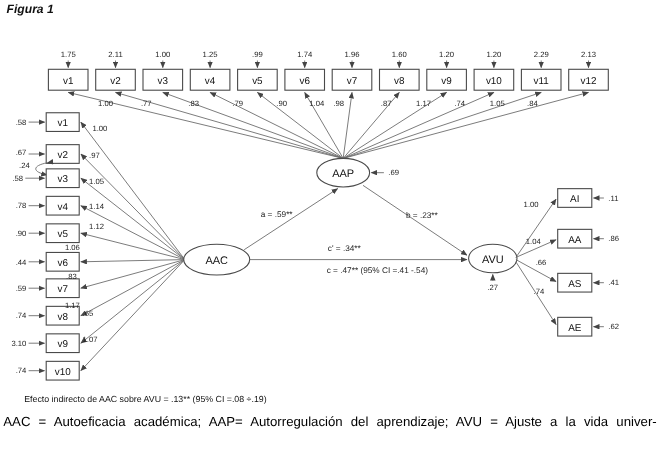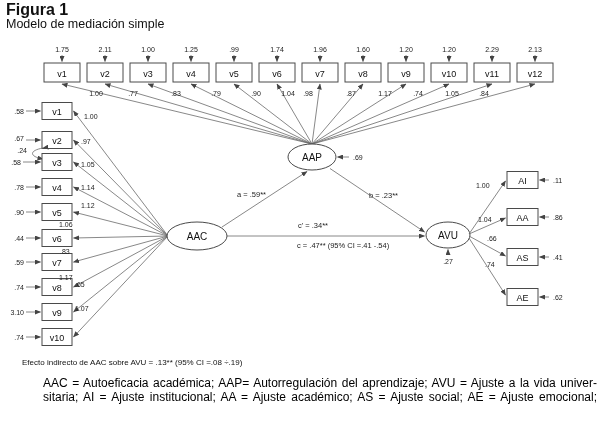--- a/index.html
+++ b/index.html
@@ -1,43 +1,42 @@
 <!DOCTYPE html>
 <html><head>
 <meta charset="utf-8">
 <style>
   html,body{margin:0;padding:0;background:#fff;}
   .page{position:relative;width:600px;height:429px;background:#fff;overflow:hidden;
         font-family:"Liberation Sans",sans-serif;color:#111;}
   .title{position:absolute;left:6px;top:2px;line-height:15px;}
-  .fig-num{font-weight:bold;font-size:16px;}
+  .fig-num{font-weight:bold;font-size:11px;font-style:italic;}
   .fig-sub{font-size:12.5px;}
   svg.diagram{position:absolute;left:0;top:0;}
   .bx{fill:#fff;stroke:#4a4a4a;stroke-width:1;}
   .el{fill:#fff;stroke:#4a4a4a;stroke-width:1;}
   .ln{stroke:#6a6a6a;stroke-width:0.8;fill:none;}
   .t7{font:7px "Liberation Sans",sans-serif;fill:#222;}
   .t75{font:7.5px "Liberation Sans",sans-serif;fill:#222;}
   .t8{font:8px "Liberation Sans",sans-serif;fill:#111;}
   .t9{font:9px "Liberation Sans",sans-serif;fill:#111;}
   .t10{font:10px "Liberation Sans",sans-serif;fill:#111;}
   .caption{position:absolute;left:3px;top:377px;width:594px;font-size:12px;line-height:13.5px;color:#000;}
-  .cap-line{white-space:nowrap;overflow:hidden;margin-left:40px;}
+  .cap-line{white-space:nowrap;overflow:hidden;}
   .just{text-align:justify;text-align-last:justify;}
   .ital{font-style:italic;}
   .stars{font-size:9px;position:relative;top:-3px;}
 </style>
 </head>
 <body>
 
 <div class="page">
 
   <div class="title">
     <div class="fig-num">Figura 1</div>
-    <div class="fig-sub">Modelo de mediación simple</div>
   </div>
 
   <svg class="diagram" width="600" height="375" viewBox="0 0 600 375" xmlns="http://www.w3.org/2000/svg">
     <defs>
       <marker id="ah" markerUnits="userSpaceOnUse" markerWidth="6" markerHeight="5" refX="5.5" refY="2.5" orient="auto">
         <path d="M0,0 L6,2.5 L0,5 z" fill="#444"></path>
       </marker>
     </defs>
 
     <g>
@@ -284,16 +283,15 @@
       <text class="t7" x="485" y="267">.74</text>
       <line class="ln" x1="549" y1="297" x2="539.5" y2="297" marker-end="url(#ah)"></line>
       <text class="t7" x="553" y="299.5">.62</text>
     </g>
 
     <text class="t8" x="22" y="365">Efecto indirecto de AAC sobre AVU = .13** (95% CI =.08 ÷.19)</text>
   </svg>
 
   <div class="caption">
     <div class="cap-line just">AAC = Autoeficacia académica; AAP= Autorregulación del aprendizaje; AVU = Ajuste a la vida univer-</div>
-    <div class="cap-line just">sitaria; AI = Ajuste institucional; AA = Ajuste académico; AS = Ajuste social; AE = Ajuste emocional;</div>
   </div>
 
 </div>
 
 </body></html>

